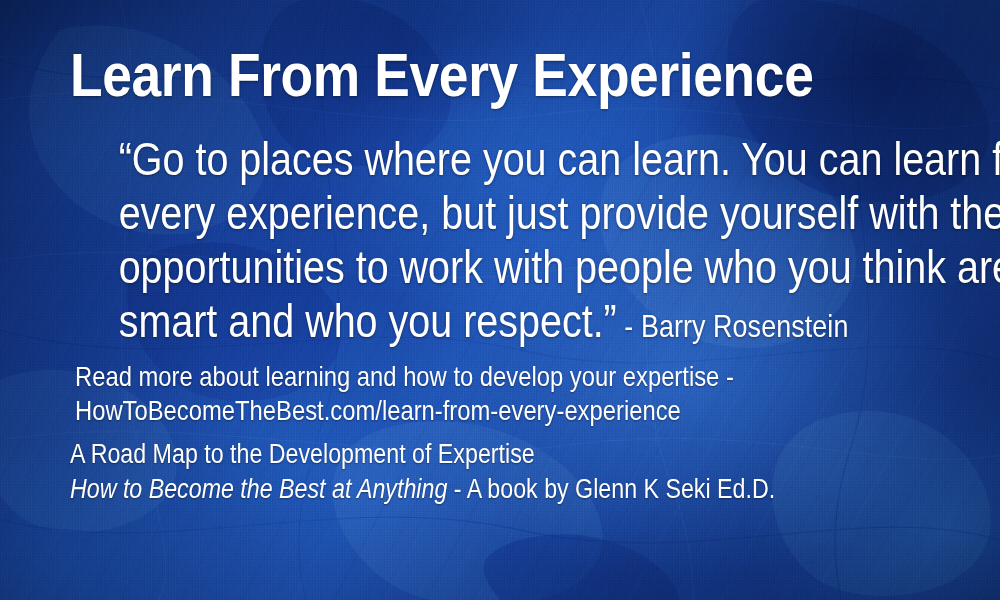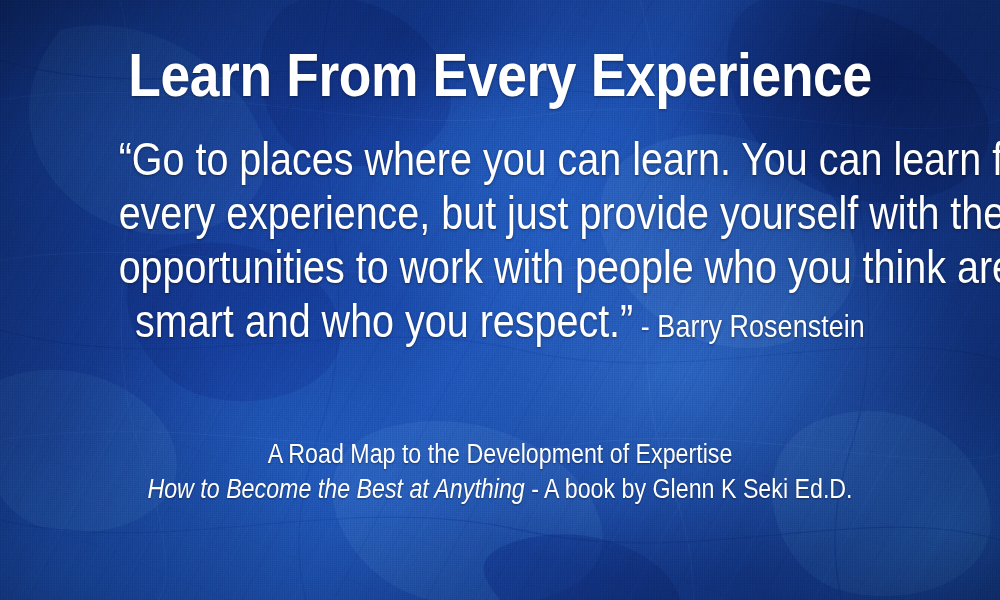--- a/index.html
+++ b/index.html
@@ -94,21 +94,20 @@
         rgba(0,0,0,0) 38%, rgba(0,0,0,0.16) 72%, rgba(0,0,0,0.38) 100%);
   }
 
   
   .content {
     position: relative;
     z-index: 5;
     width: 100%;
     height: 100%;
     color: #ffffff;
-    text-align: center;
   }
 
   .poster-title {
     position: absolute;
     top: 44px;
     left: 0;
     right: 0;
     font-size: 62px;
     line-height: 1.0;
     font-weight: 700;
@@ -217,20 +216,24 @@
 
     <div class="poster-title">Learn From Every Experience</div>
 
     <div class="quote-block">
       <div class="quote-line">“Go to places where you can learn. You can learn from</div>
       <div class="quote-line">every experience, but just provide yourself with the best</div>
       <div class="quote-line">opportunities to work with people who you think are</div>
       <div class="quote-line"><span>smart and who you respect.”</span><span class="quote-attrib"> - Barry Rosenstein</span></div>
     </div>
 
+    <div class="read-block">
+      <div class="read-line">Read more about learning and how to develop your expertise -</div>
+      <div class="read-line">HowToBecomeTheBest.com/learn-from-every-experience</div>
+    </div>
 
     <div class="book-block">
       <div class="book-line">A Road Map to the Development of Expertise</div>
       <div class="book-line"><span class="book-title-italic">How to Become the Best at Anything</span><span> - A book by Glenn K Seki Ed.D.</span></div>
     </div>
 
   </div>
 </div>
 
 </body></html>

